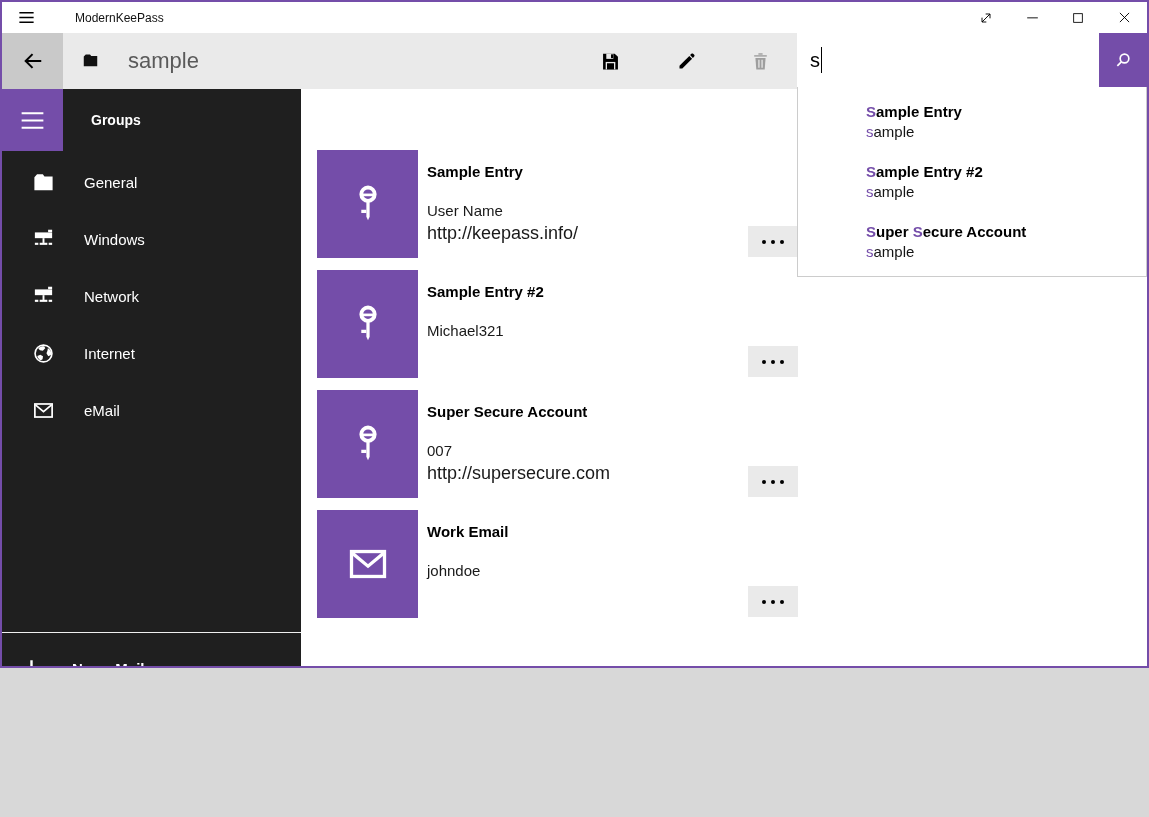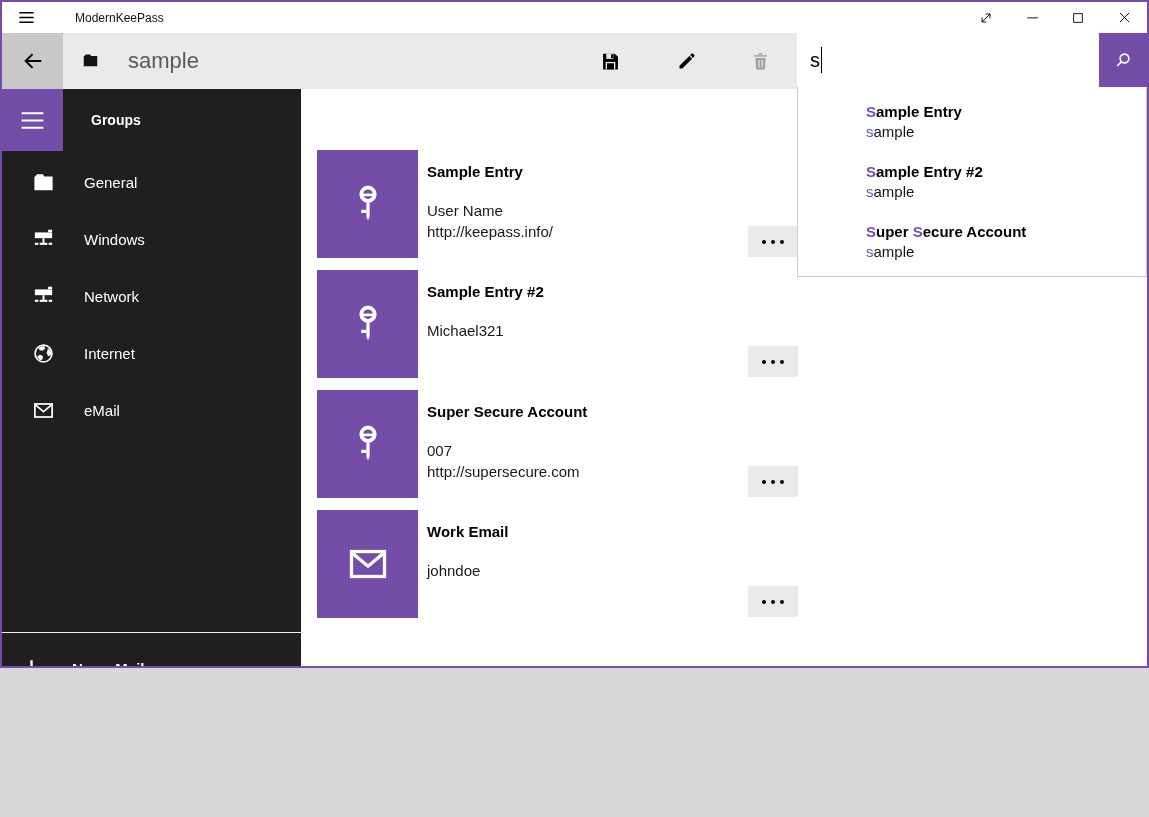--- a/index.html
+++ b/index.html
@@ -45,21 +45,21 @@
   .sb-footer{position:absolute;left:0;right:0;top:549px;}
   .sb-footer .sb-item{height:60px;}
   .sb-footer .sb-label{font-weight:bold;}
 
   
   .content{position:absolute;left:299px;top:87px;right:0;bottom:0;background:#fff;}
   .entry-row{position:absolute;left:16px;width:483px;height:108px;}
   .entry-tile{position:absolute;left:0;top:0;width:101px;height:108px;background:#744DA9;border:none;display:flex;align-items:center;justify-content:center;color:#fff;padding:0;}
   .e-title{position:absolute;left:110px;top:13px;font-size:15px;font-weight:bold;color:#000;white-space:nowrap;}
   .e-l1{position:absolute;left:110px;top:52px;font-size:15px;color:#191919;white-space:nowrap;}
-  .e-l2{position:absolute;left:110px;top:73px;font-size:15px;color:#191919;white-space:nowrap;}
+  .e-l2{position:absolute;left:110px;top:73px;font-size:18px;color:#191919;white-space:nowrap;}
   .more-btn{position:absolute;left:431px;top:76px;width:50px;height:31px;background:#EAEAEA;border:none;display:flex;align-items:center;justify-content:center;gap:5px;padding:0;}
   .dot{width:4px;height:4px;border-radius:50%;background:#000;}
 
   svg{display:block;}
 </style>
 </head>
 <body>
 
 <svg width="0" height="0" style="position:absolute" aria-hidden="true">
   <symbol id="i-burger" viewBox="0 0 24 24">

